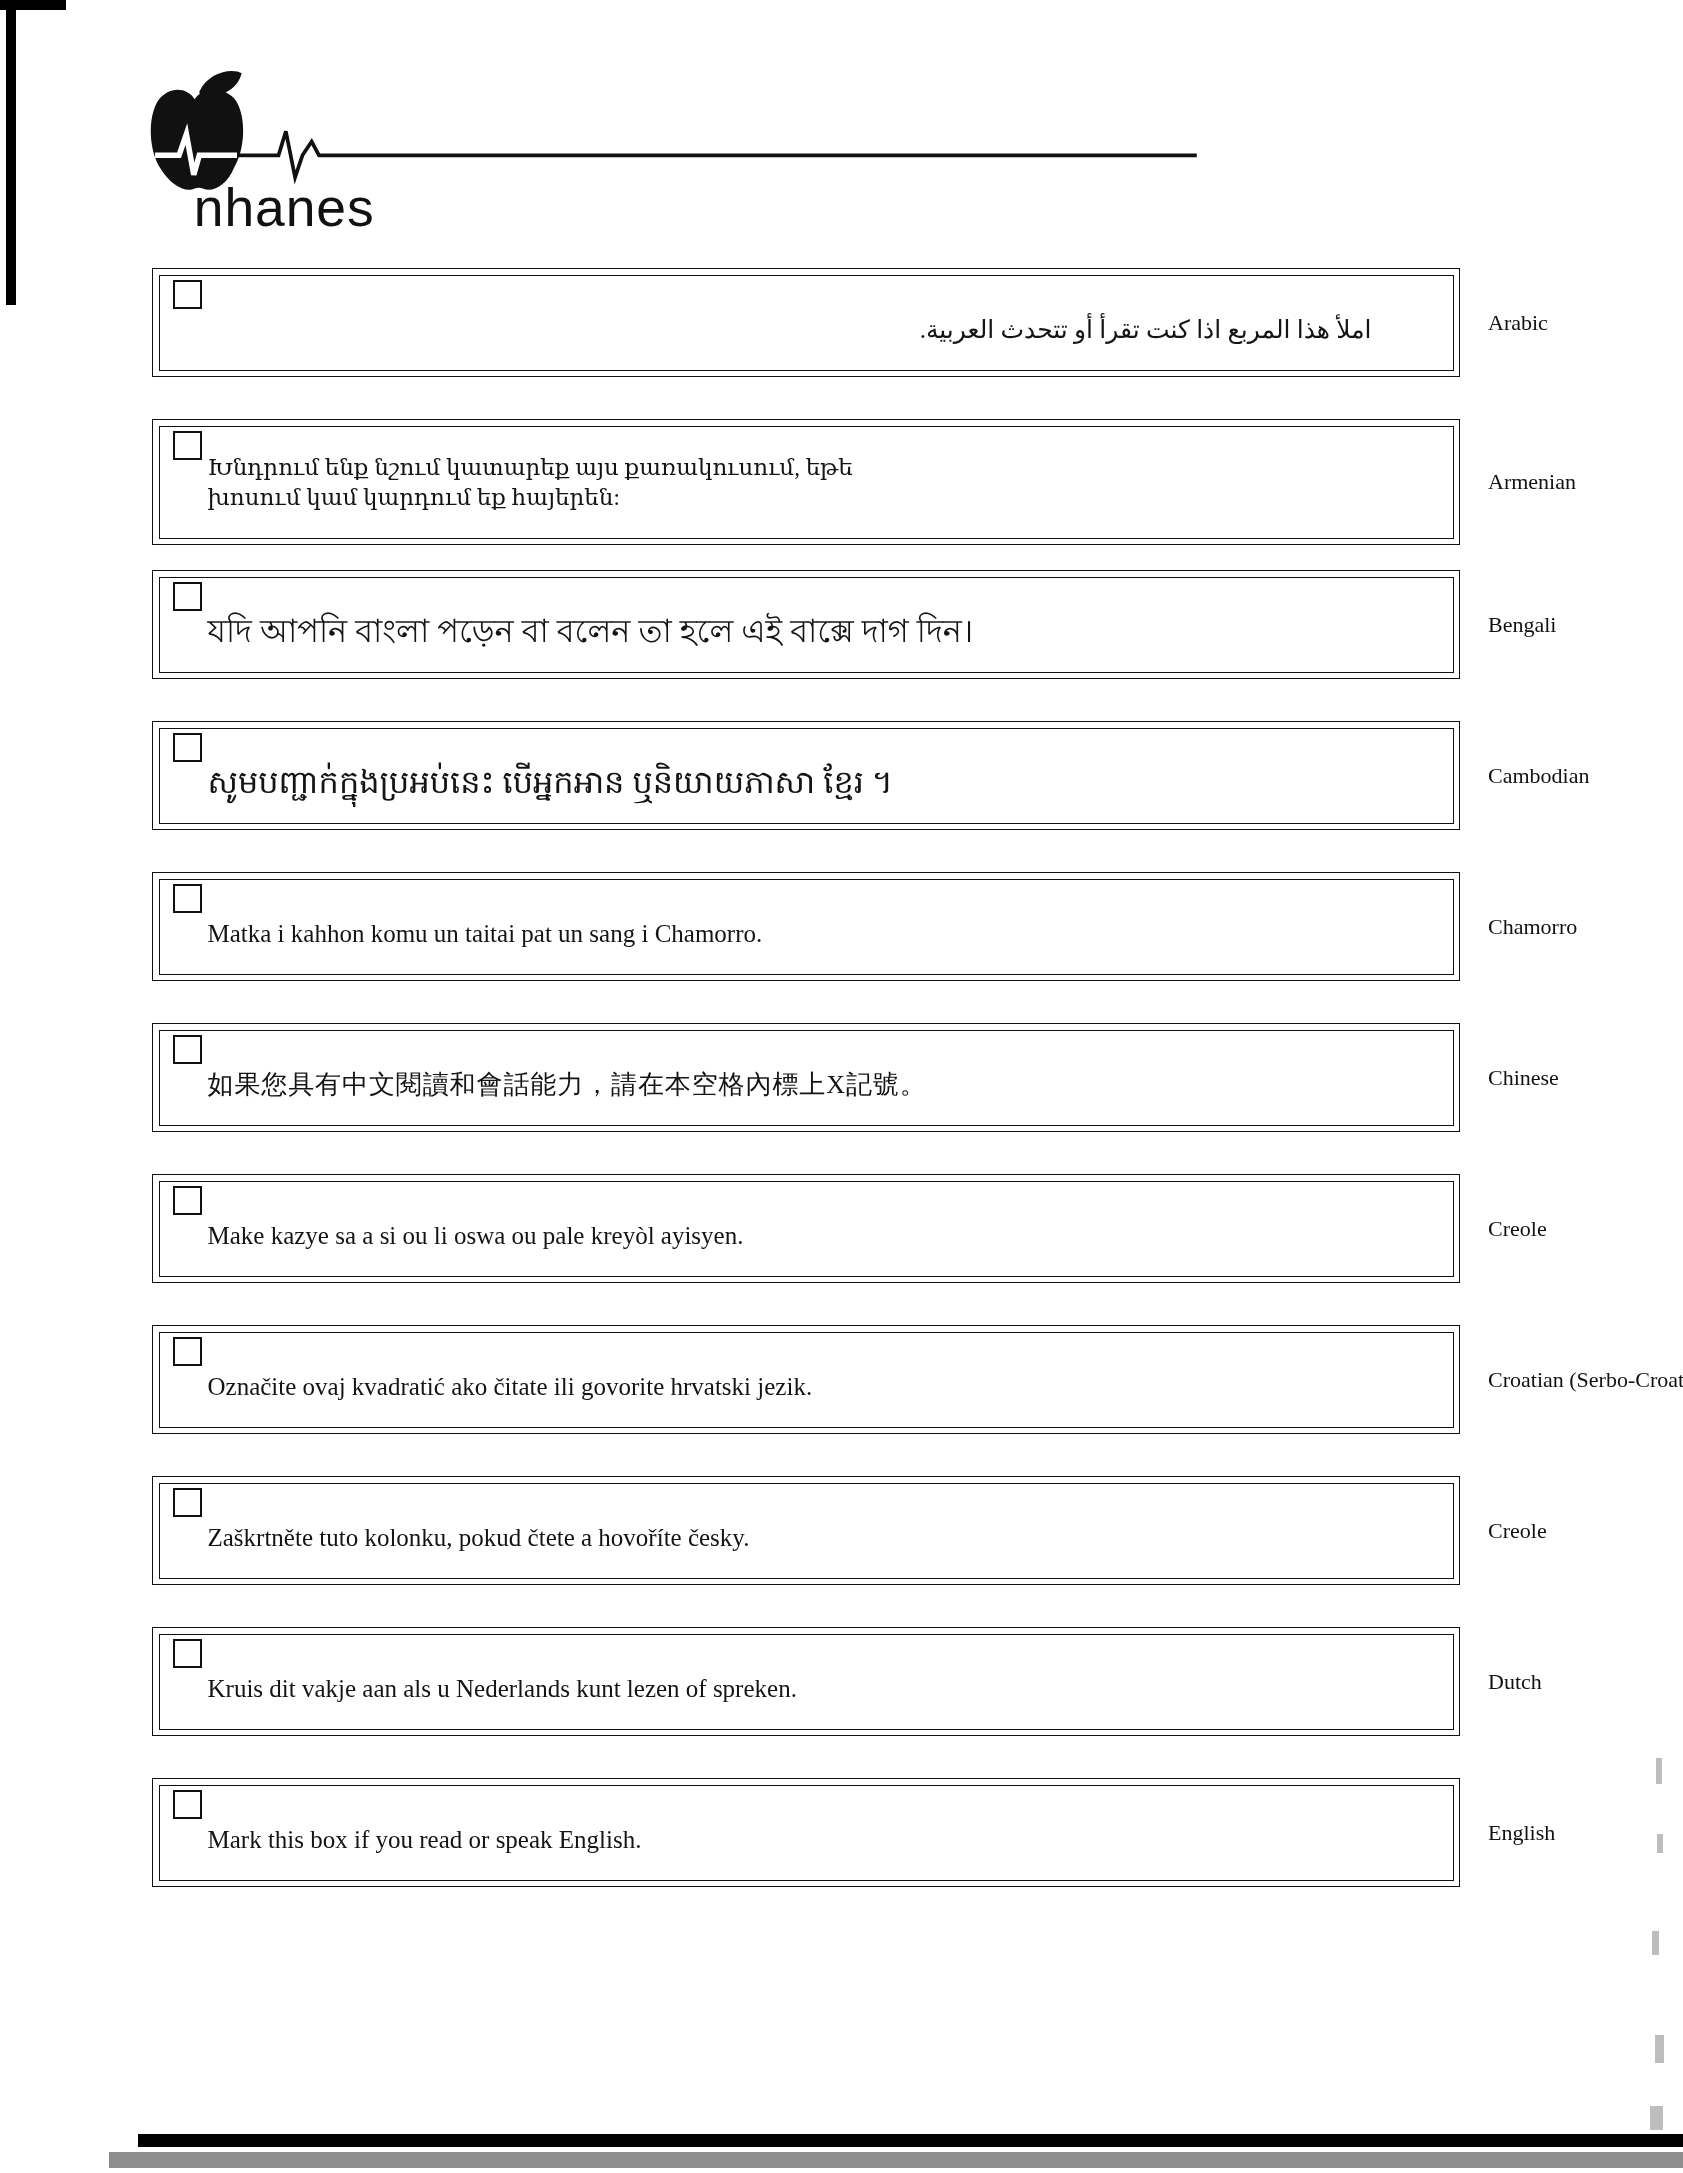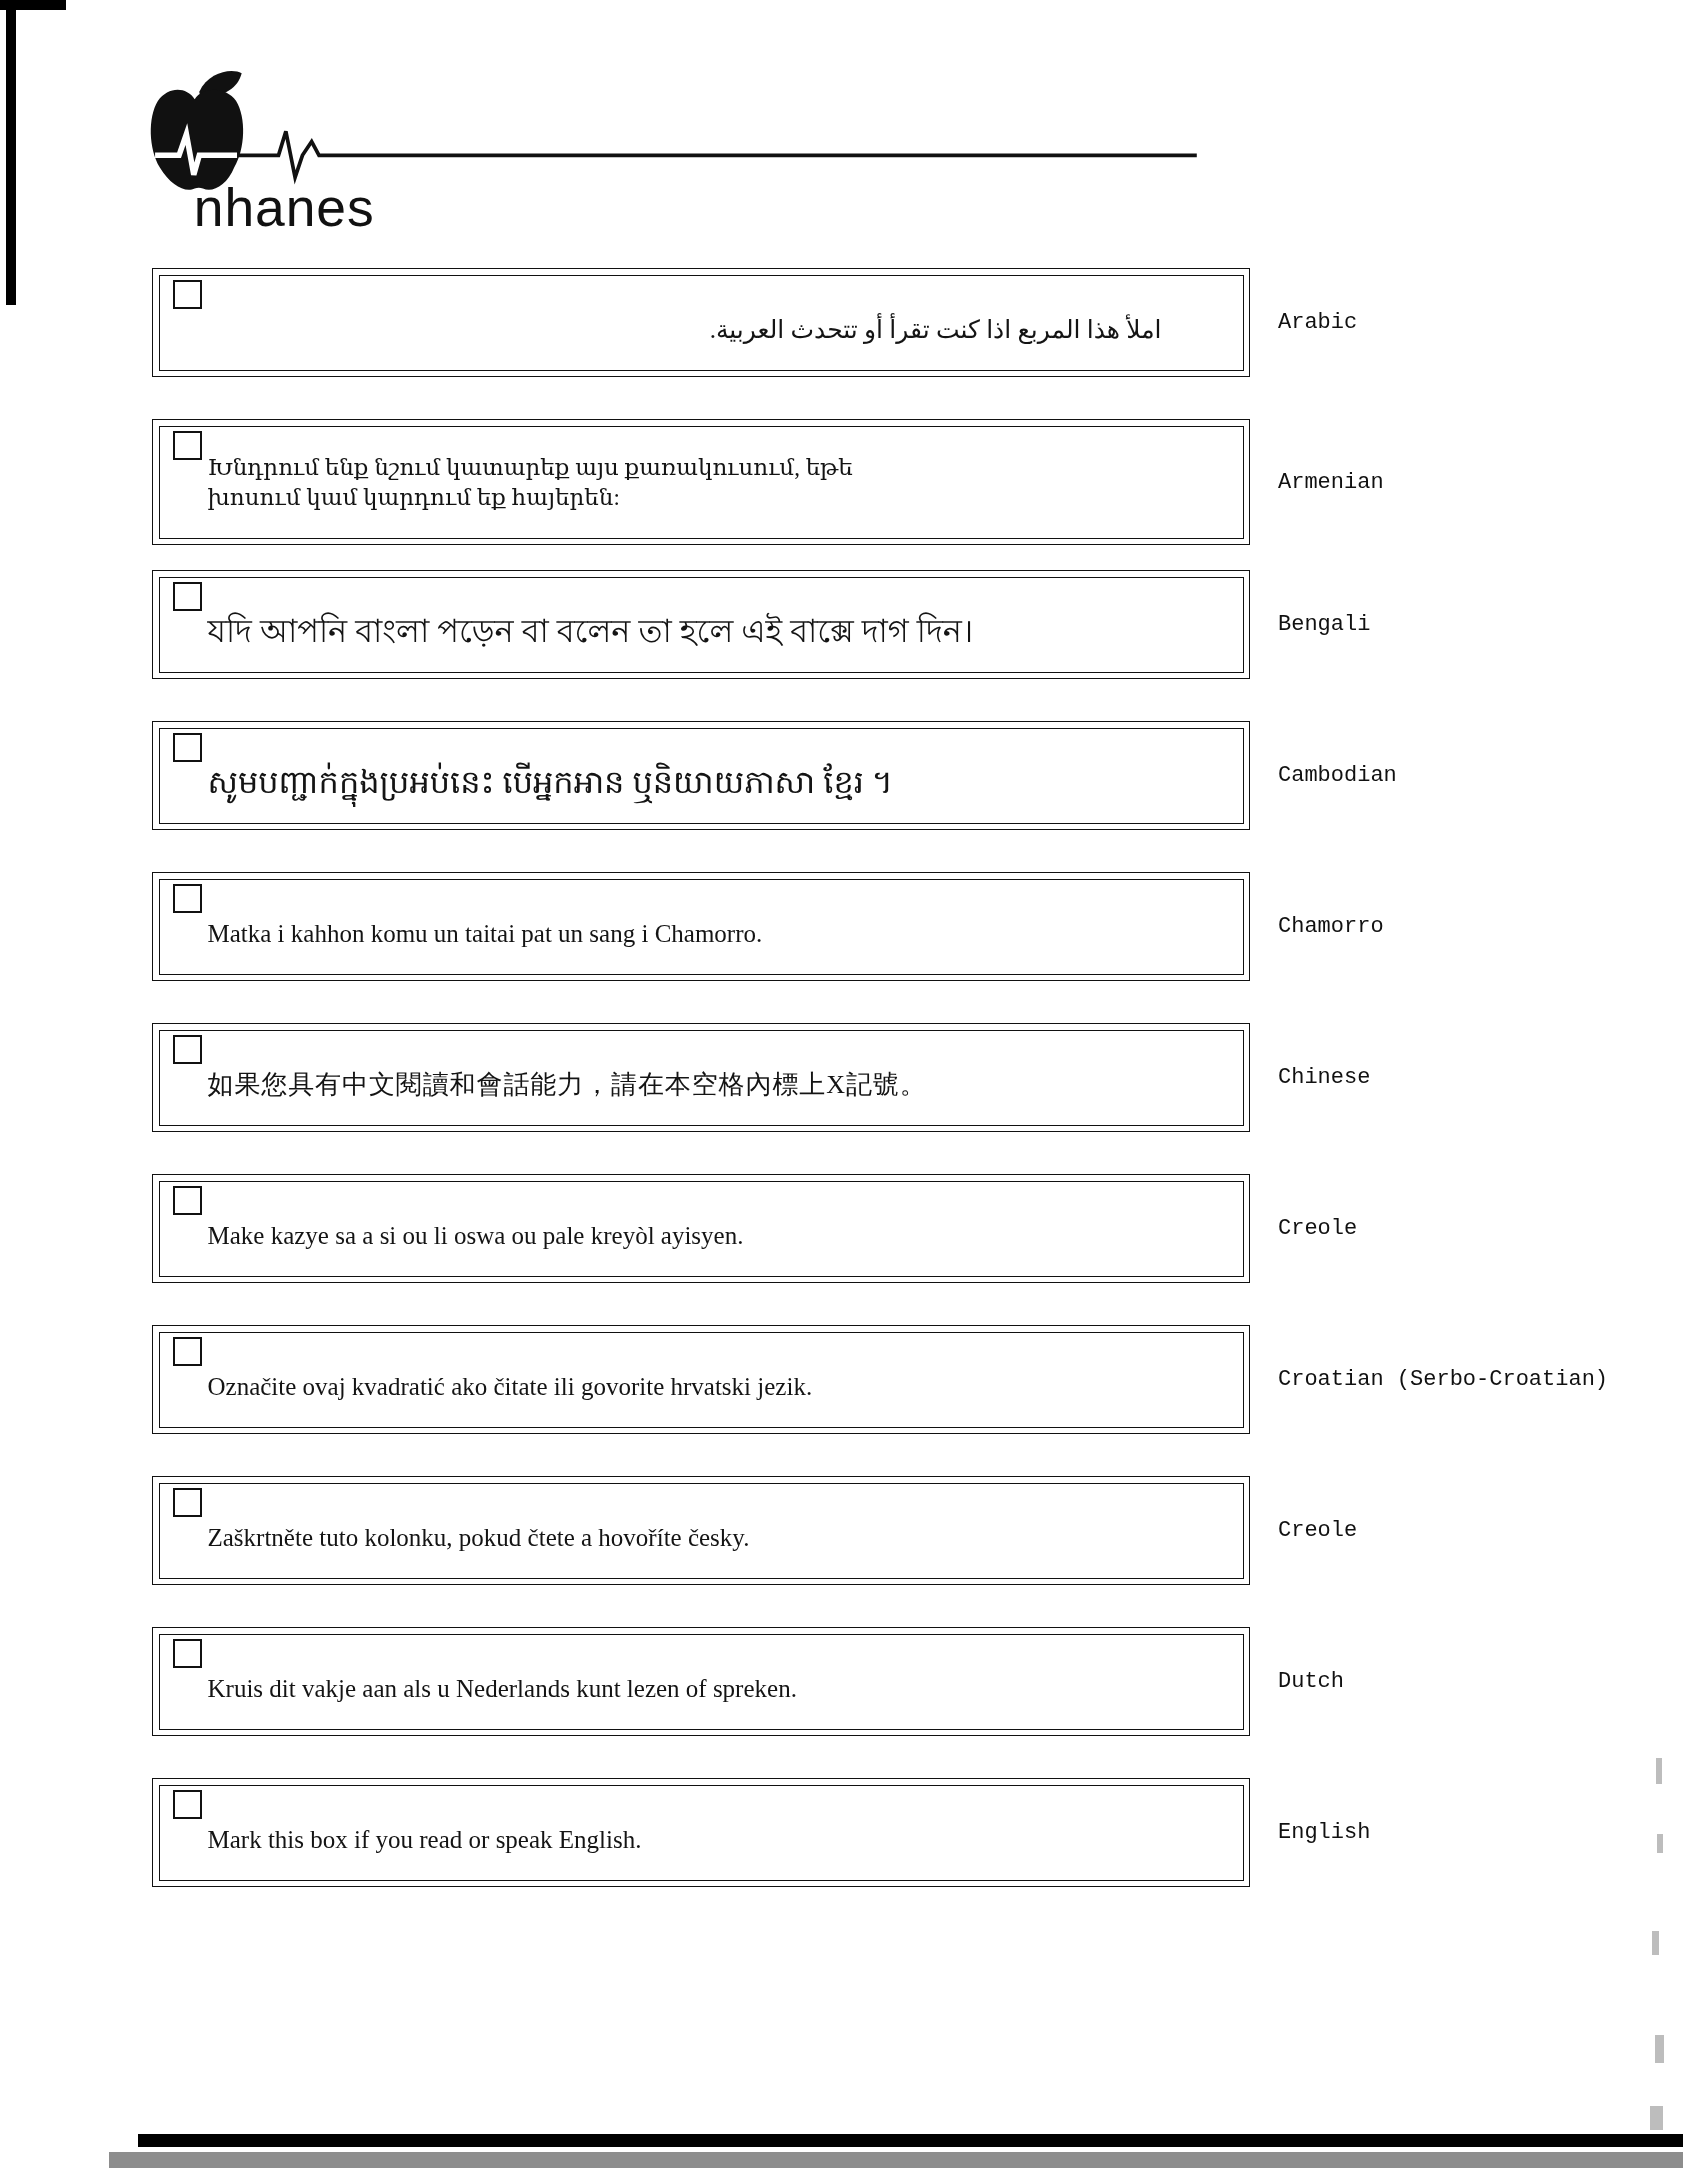--- a/index.html
+++ b/index.html
@@ -12,38 +12,38 @@
   .corner-top   { position:absolute; left:0;    top:0; width:66px; height:10px;  background:#000; }
 
   
   .logo { position:absolute; left:141px; top:66px; width:1080px; height:175px; }
   .logo-text { font-family:"Liberation Sans",sans-serif; font-size:58px; letter-spacing:1px;
                fill:#111; stroke:#fff; stroke-width:7px; paint-order:stroke; }
 
   
   .rows { position:absolute; left:152px; top:268px; }
   .lang-row { display:flex; align-items:center; margin-bottom:42px; }
-  .lang-box { width:1098px; border:1.8px solid #111; padding:5.5px; background:#fff; flex:0 0 auto; }
+  .lang-box { width:1308px; border:1.8px solid #111; padding:5.5px; background:#fff; flex:0 0 auto; }
   .lang-box-inner { position:relative; border:1.8px solid #111; height:96px; background:#fff; }
   .checkbox { position:absolute; top:4.6px; left:13px; width:29px; height:29px;
               border:2.8px solid #111; background:#fff; }
   .lang-text { position:absolute; top:0; left:0; right:0; bottom:0;
                display:flex; align-items:center;
                padding:20px 37px 5.5px 48px; font-size:25px; line-height:1.3; }
   .rtl .lang-text { direction:rtl; text-align:right; padding-right:81px; padding-left:37px; }
 
   .row-armenian .lang-box-inner { height:113px; }
   .row-armenian { margin-bottom:25px; }
   .row-armenian .lang-text { font-size:23px; padding-top:7.4px; }
   .row-armenian .lang-text span { display:inline-block; max-width:646px; }
 
   .row-chinese .lang-text { font-size:26px; letter-spacing:0.9px; }
   .row-bengali .lang-text, .row-cambodian .lang-text { font-size:32px; }
 
-  .lang-label { margin-left:28px; font-family:Liberation Mono, monospace;
+  .lang-label { margin-left:28px; font-family:Liberation Serif, serif;
                 font-size:22px; color:#111; white-space:nowrap; }
 
   
   .bottom-bar-black { position:absolute; left:138px; right:0; top:2134px; height:13px; background:#000; }
   .bottom-bar-gray  { position:absolute; left:109px; right:0; top:2152px; height:15.7px; background:#8d8d8d; }
 
   
   .artifact { position:absolute; background:#bdbdbd; }
   .a1 { left:1656px; top:1758px; width:5.5px;  height:26px; }
   .a2 { left:1657px; top:1834px; width:5.5px;  height:18.5px; }

